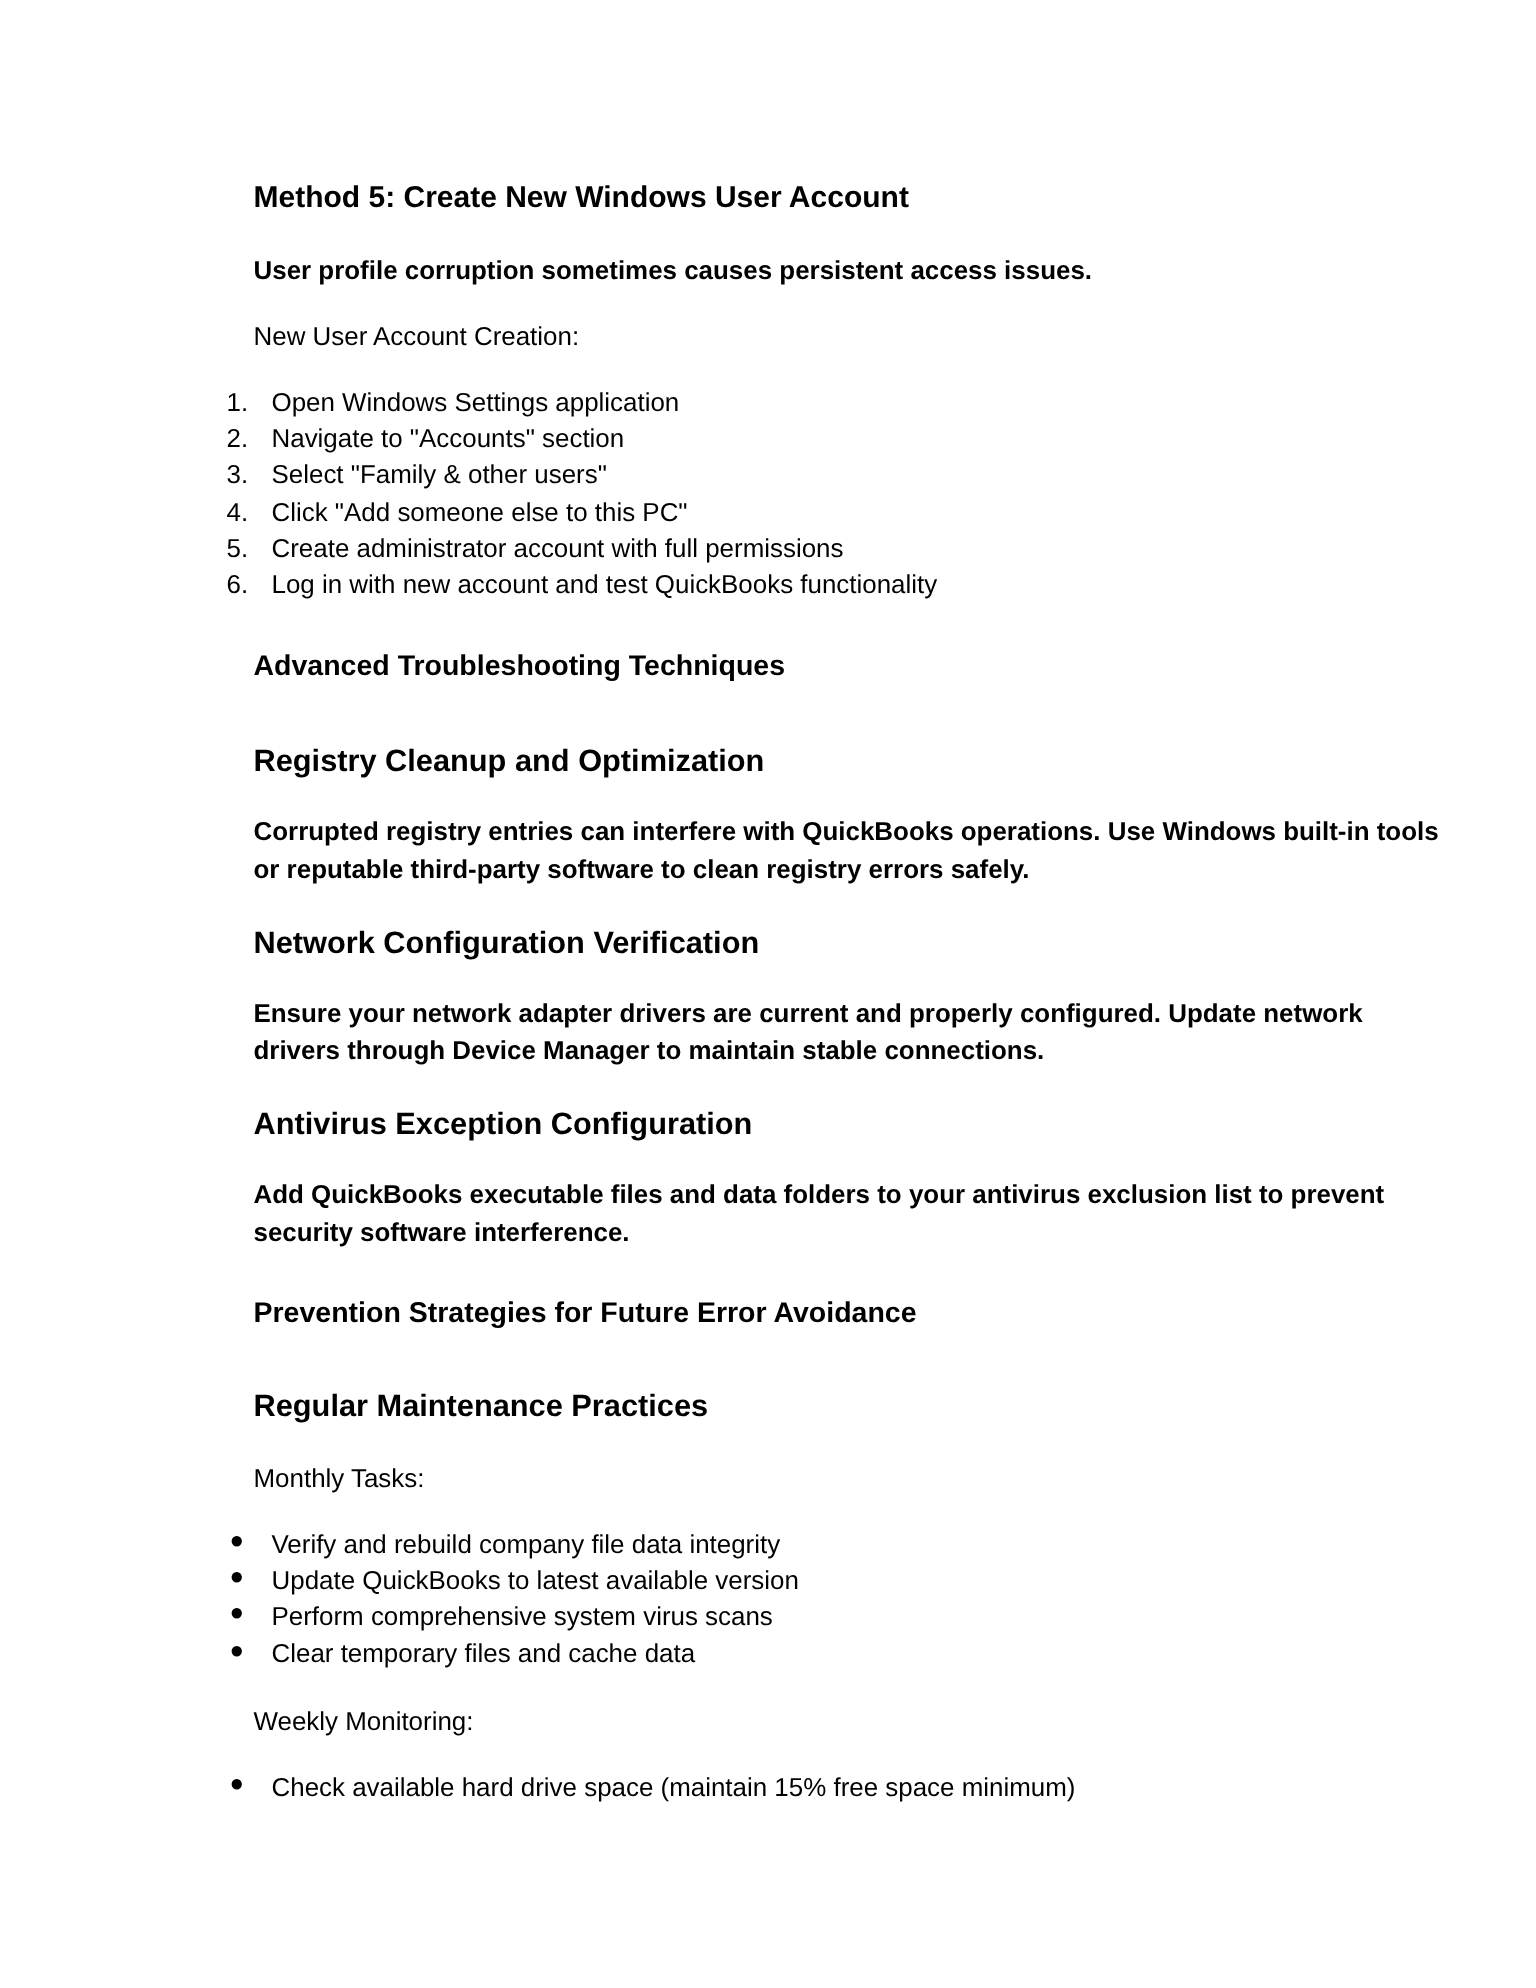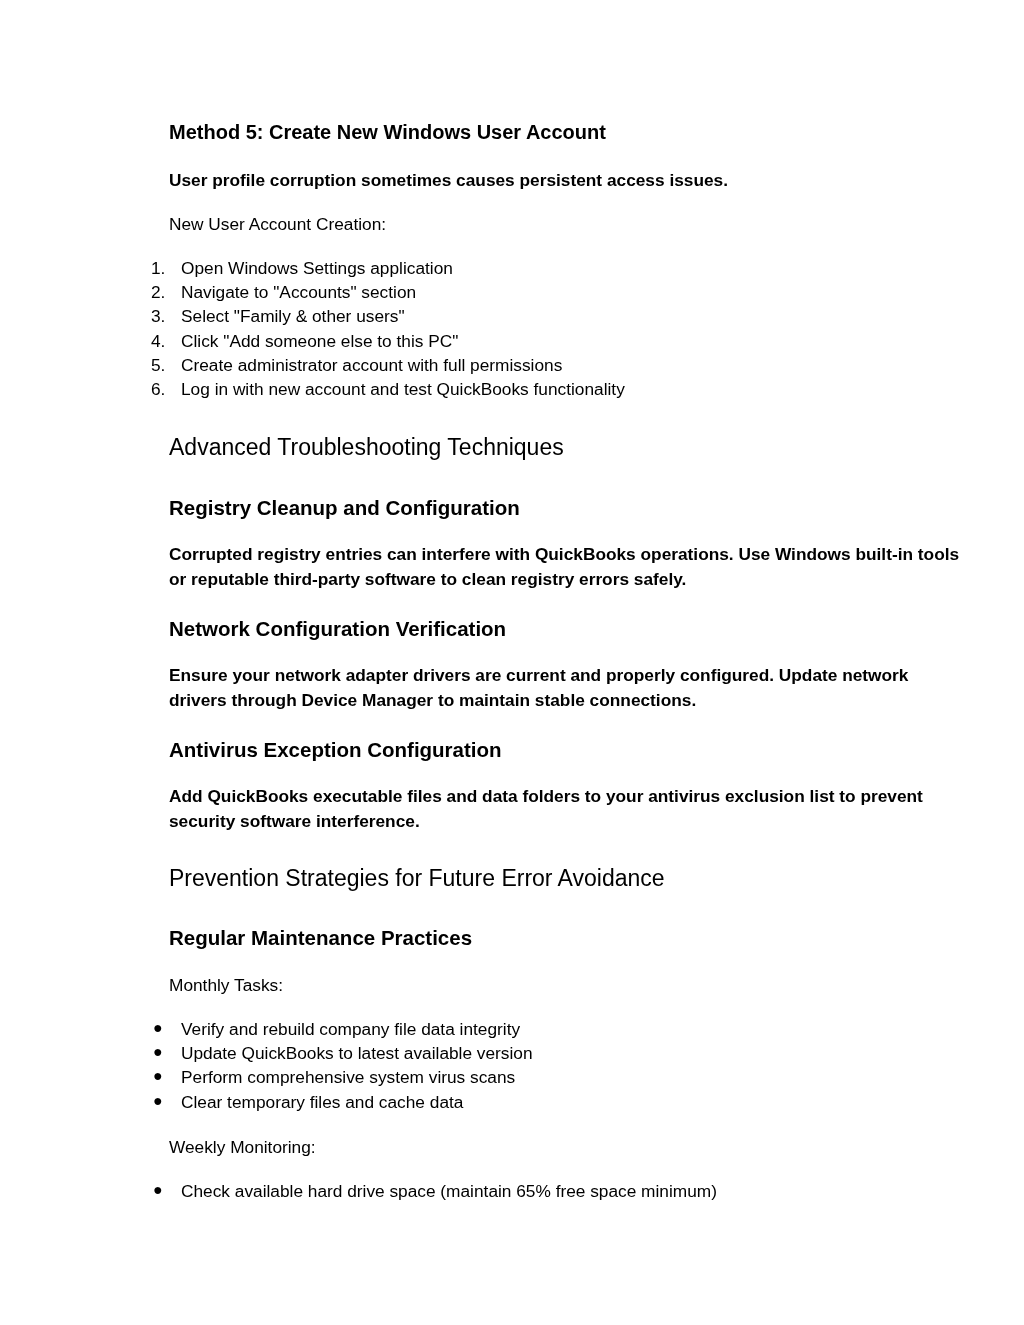--- a/index.html
+++ b/index.html
@@ -1,20 +1,20 @@
 <!DOCTYPE html>
 <html><head>
   <meta charset="utf-8">
   <style>
     html, body { margin: 0; padding: 0; background: #ffffff; }
     body { width: 1024px; height: 1325px; position: relative; overflow: hidden; font-family: "Liberation Sans", sans-serif; color: #000; }
     .page { position: absolute; left: 121px; top: 0; width: 790px; }
     .abs { position: absolute; left: 0; white-space: nowrap; margin-left: 48px; }
     .h3 { font-size: 20px; font-weight: bold; }
-    .h1 { font-size: 23px; font-weight: normal; }
+    .h1 { font-size: 19px; font-weight: bold; }
     .h2 { font-size: 20.5px; font-weight: bold; }
     .p { font-size: 17.3px; line-height: 24.5px; font-weight: bold; }
     .label { font-size: 17.3px; font-weight: normal; }
     .li { position: absolute; left: 0; font-size: 17.3px; white-space: nowrap; }
     .li .marker { position: absolute; left: 30px; width: 20px; }
     .li .txt { position: absolute; left: 60px; }
     .li .bullet { position: absolute; left: 32px; top: 0; font-size: 16px; }
   </style>
 </head>
 <body>
@@ -47,21 +47,21 @@
         <span class="txt">Create administrator account with full permissions</span>
       </div>
     <div class="li" style="top:379px">
         <span class="marker">6.</span>
         <span class="txt">Log in with new account and test QuickBooks functionality</span>
       </div>
   </div>
 
   <div class="abs h1" style="top:434px">Advanced Troubleshooting Techniques</div>
 
-  <div class="abs h2" style="top:496px">Registry Cleanup and Configuration</div>
+  <div class="abs h2" style="top:496px">Registry Cleanup and Optimization</div>
   <div class="abs p" style="top:542px">Corrupted registry entries can interfere with QuickBooks operations. Use Windows built-in tools</div>
   <div class="abs p" style="top:567px">or reputable third-party software to clean registry errors safely.</div>
 
   <div class="abs h2" style="top:617px">Network Configuration Verification</div>
   <div class="abs p" style="top:663px">Ensure your network adapter drivers are current and properly configured. Update network</div>
   <div class="abs p" style="top:688px">drivers through Device Manager to maintain stable connections.</div>
 
   <div class="abs h2" style="top:738px">Antivirus Exception Configuration</div>
   <div class="abs p" style="top:784px">Add QuickBooks executable files and data folders to your antivirus exclusion list to prevent</div>
   <div class="abs p" style="top:809px">security software interference.</div>
@@ -87,17 +87,17 @@
         <span class="bullet">●</span>
         <span class="txt">Clear temporary files and cache data</span>
       </div>
   </div>
 
   <div class="abs label" style="top:1137px">Weekly Monitoring:</div>
 
   <div>
     <div class="li" style="top:1181px">
         <span class="bullet">●</span>
-        <span class="txt">Check available hard drive space (maintain 65% free space minimum)</span>
+        <span class="txt">Check available hard drive space (maintain 15% free space minimum)</span>
       </div>
   </div>
 
 </div>
 
 </body></html>

